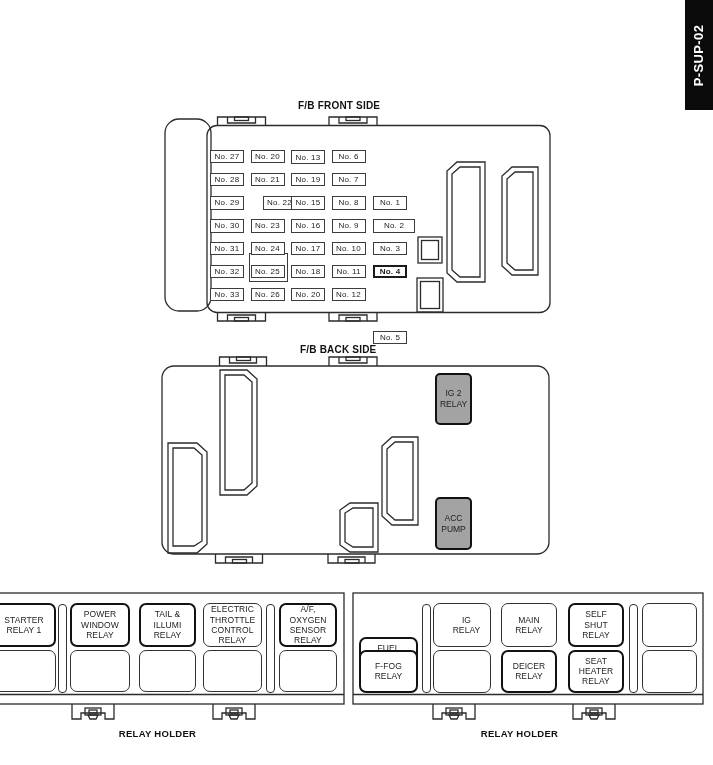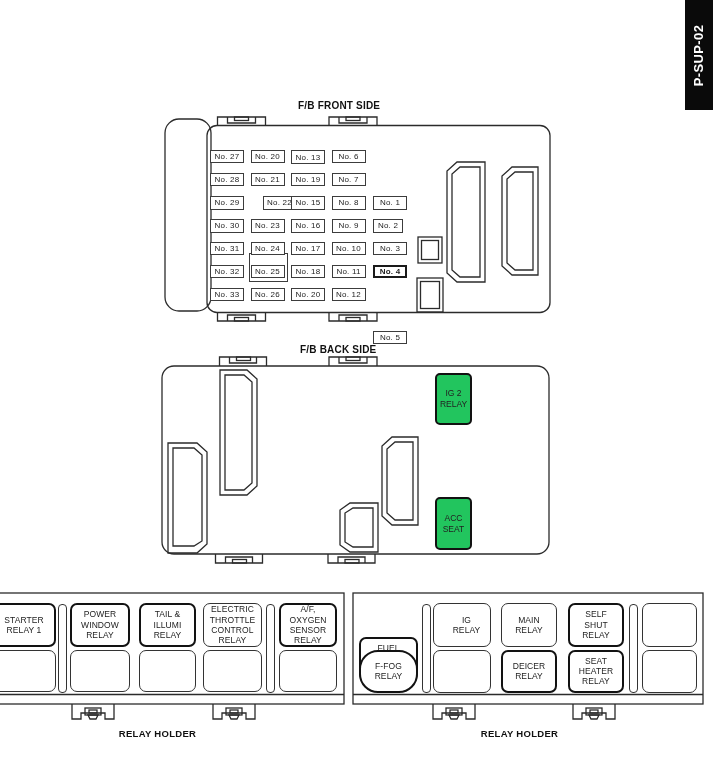--- a/index.html
+++ b/index.html
@@ -20,21 +20,21 @@
   }
   .fuse.bold{border:2px solid #1a1a1a;font-weight:bold;}
   .tallbox{position:absolute;border:1px solid #3c3c3c;background:#fff;}
   .relay{
     position:absolute;border:2px solid #121212;border-radius:7px;background:#fff;
     display:flex;align-items:center;justify-content:center;text-align:center;
     font-size:8.5px;line-height:1.2;color:#222;white-space:pre-line;letter-spacing:0.1px;
   }
   .relay.thin{border-width:1px;border-color:#333;}
   .bigrelay{
-    position:absolute;border:2px solid #121212;border-radius:5px;background:#22c55e;
+    position:absolute;border:2px solid #121212;border-radius:5px;background:#a3a3a3;
     display:flex;align-items:center;justify-content:center;text-align:center;
     font-size:8.5px;line-height:1.25;color:#222;white-space:pre-line;
   }
   .slot{position:absolute;border:1px solid #333;border-radius:7px;background:#fff;}
   .strip{position:absolute;border:1px solid #333;border-radius:4px;background:#fff;}
   .holder-label{
     position:absolute;font-size:9.5px;font-weight:bold;text-align:center;color:#111;
     letter-spacing:0.3px;
   }
   .corner-tab{
@@ -171,42 +171,42 @@
       <div class="fuse" style="left: 331.5px; top: 172.5px; width: 34px; height: 13.5px;">No. 7</div>
       <div class="fuse" style="left: 210px; top: 196px; width: 34px; height: 13.5px;">No. 29</div>
       <div class="fuse" style="left: 250.5px; top: 196px; width: 34px; height: 13.5px; margin-left: 12px;">No. 22</div>
       <div class="fuse" style="left: 291px; top: 196px; width: 34px; height: 13.5px;">No. 15</div>
       <div class="fuse" style="left: 331.5px; top: 196px; width: 34px; height: 13.5px;">No. 8</div>
       <div class="fuse" style="left: 373px; top: 196px; width: 34px; height: 13.5px;">No. 1</div>
       <div class="fuse" style="left: 210px; top: 219px; width: 34px; height: 13.5px;">No. 30</div>
       <div class="fuse" style="left: 250.5px; top: 219px; width: 34px; height: 13.5px;">No. 23</div>
       <div class="fuse" style="left: 291px; top: 219px; width: 34px; height: 13.5px;">No. 16</div>
       <div class="fuse" style="left: 331.5px; top: 219px; width: 34px; height: 13.5px;">No. 9</div>
-      <div class="fuse" style="left: 373px; top: 219px; width: 30px; height: 13.5px; text-align: center;">No. 2</div>
+      <div class="fuse" style="left: 373px; top: 219px; width: 42px; height: 13.5px; text-align: center;">No. 2</div>
       <div class="fuse" style="left: 210px; top: 241.5px; width: 34px; height: 13.5px;">No. 31</div>
       <div class="fuse" style="left: 250.5px; top: 241.5px; width: 34px; height: 13.5px;">No. 24</div>
       <div class="fuse" style="left: 291px; top: 241.5px; width: 34px; height: 13.5px;">No. 17</div>
       <div class="fuse" style="left: 331.5px; top: 241.5px; width: 34px; height: 13.5px;">No. 10</div>
       <div class="fuse" style="left: 373px; top: 241.5px; width: 34px; height: 13.5px;">No. 3</div>
       <div class="fuse" style="left: 210px; top: 264.5px; width: 34px; height: 13.5px;">No. 32</div>
       <div class="fuse" style="left: 250.5px; top: 264.5px; width: 34px; height: 13.5px;">No. 25</div>
       <div class="fuse" style="left: 291px; top: 264.5px; width: 34px; height: 13.5px;">No. 18</div>
       <div class="fuse" style="left: 331.5px; top: 264.5px; width: 34px; height: 13.5px;">No. 11</div>
       <div class="fuse bold" style="left: 373px; top: 264.5px; width: 34px; height: 13.5px;">No. 4</div>
       <div class="fuse" style="left: 210px; top: 287.5px; width: 34px; height: 13.5px;">No. 33</div>
       <div class="fuse" style="left: 250.5px; top: 287.5px; width: 34px; height: 13.5px;">No. 26</div>
       <div class="fuse" style="left: 291px; top: 287.5px; width: 34px; height: 13.5px;">No. 20</div>
       <div class="fuse" style="left: 331.5px; top: 287.5px; width: 34px; height: 13.5px;">No. 12</div>
       <div class="fuse" style="left: 373px; top: 287.5px; width: 34px; height: 13.5px; margin-top: 43px;">No. 5</div>
     </div>
 
   <div class="bigrelay" style="left:435px;top:373px;width:37px;height:52px;">IG 2
 RELAY</div>
   <div class="bigrelay" style="left:435px;top:497px;width:37px;height:53px;">ACC
-SEAT</div>
+PUMP</div>
 
   <div class="relay" style="left:-8px;top:603px;width:64px;height:43.5px;">STARTER
 RELAY 1</div>
   <div class="strip" style="left:58px;top:604px;width:9px;height:89px;"></div>
   <div class="relay" style="left:70px;top:603px;width:60px;height:43.5px;">POWER
 WINDOW
 RELAY</div>
   <div class="relay" style="left:139px;top:603px;width:57px;height:43.5px;">TAIL &amp;
 ILLUMI
 RELAY</div>
@@ -235,21 +235,21 @@
   <div class="relay thin" style="left:433px;top:603px;width:58px;height:43.5px;padding-left:9px;">IG
 RELAY</div>
   <div class="relay thin" style="left:501px;top:603px;width:56px;height:43.5px;">MAIN
 RELAY</div>
   <div class="relay" style="left:568px;top:603px;width:56px;height:43.5px;">SELF
 SHUT
 RELAY</div>
   <div class="strip" style="left:629px;top:604px;width:9px;height:89px;"></div>
   <div class="slot" style="left:642px;top:603px;width:55px;height:43.5px;"></div>
 
-  <div class="relay" style="left:359px;top:649.5px;width:59px;height:43.5px;border-radius:19px;">F-FOG
+  <div class="relay" style="left:359px;top:649.5px;width:59px;height:43.5px;">F-FOG
 RELAY</div>
   <div class="slot" style="left:433px;top:649.5px;width:58px;height:43.5px;"></div>
   <div class="relay" style="left:501px;top:649.5px;width:56px;height:43.5px;">DEICER
 RELAY</div>
   <div class="relay" style="left:568px;top:649.5px;width:56px;height:43.5px;">SEAT
 HEATER
 RELAY</div>
   <div class="slot" style="left:642px;top:649.5px;width:55px;height:43.5px;"></div>
 
   <div class="holder-label" style="left:462px;top:728px;width:115px;">RELAY HOLDER</div>

